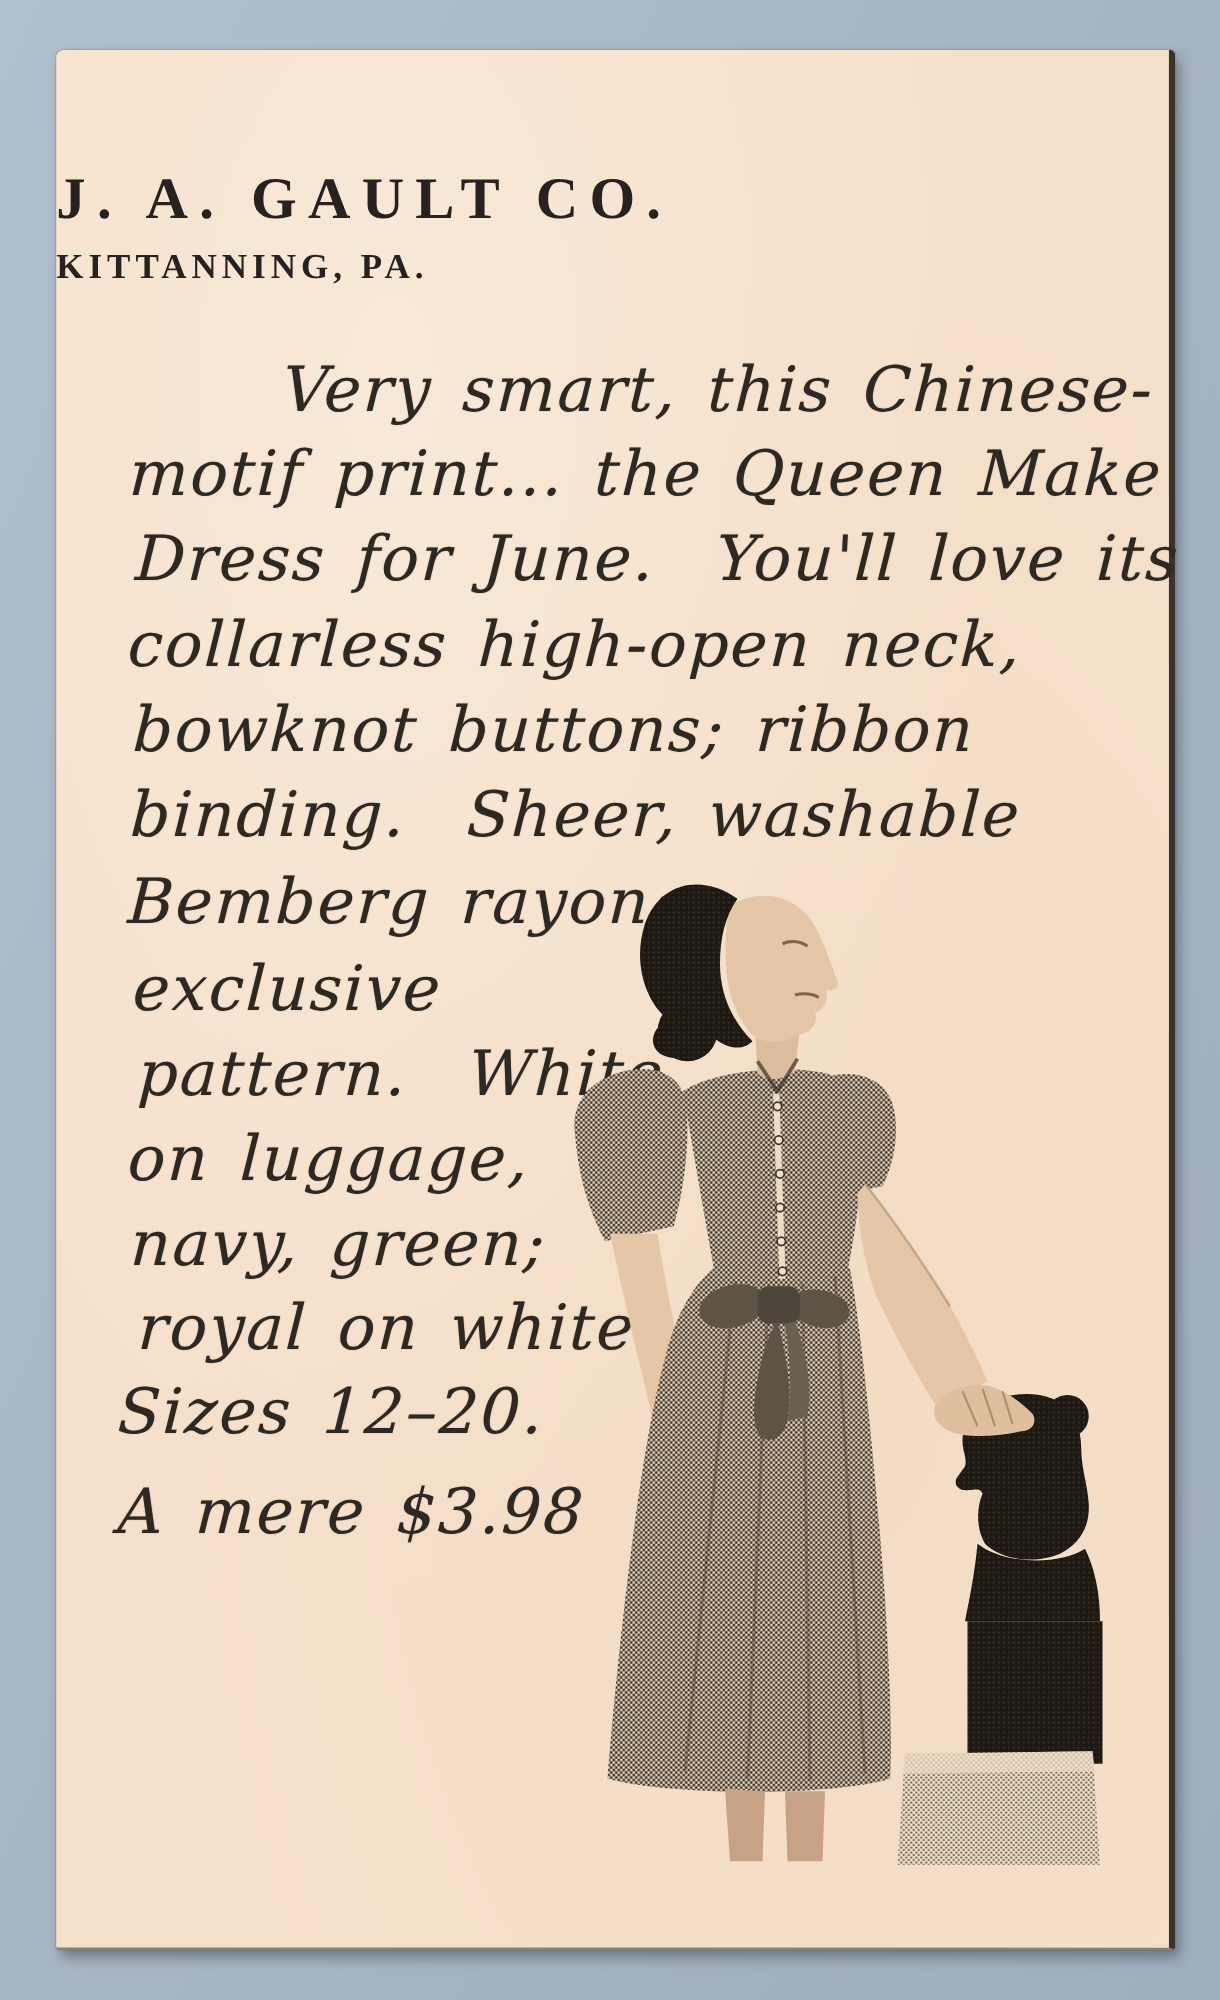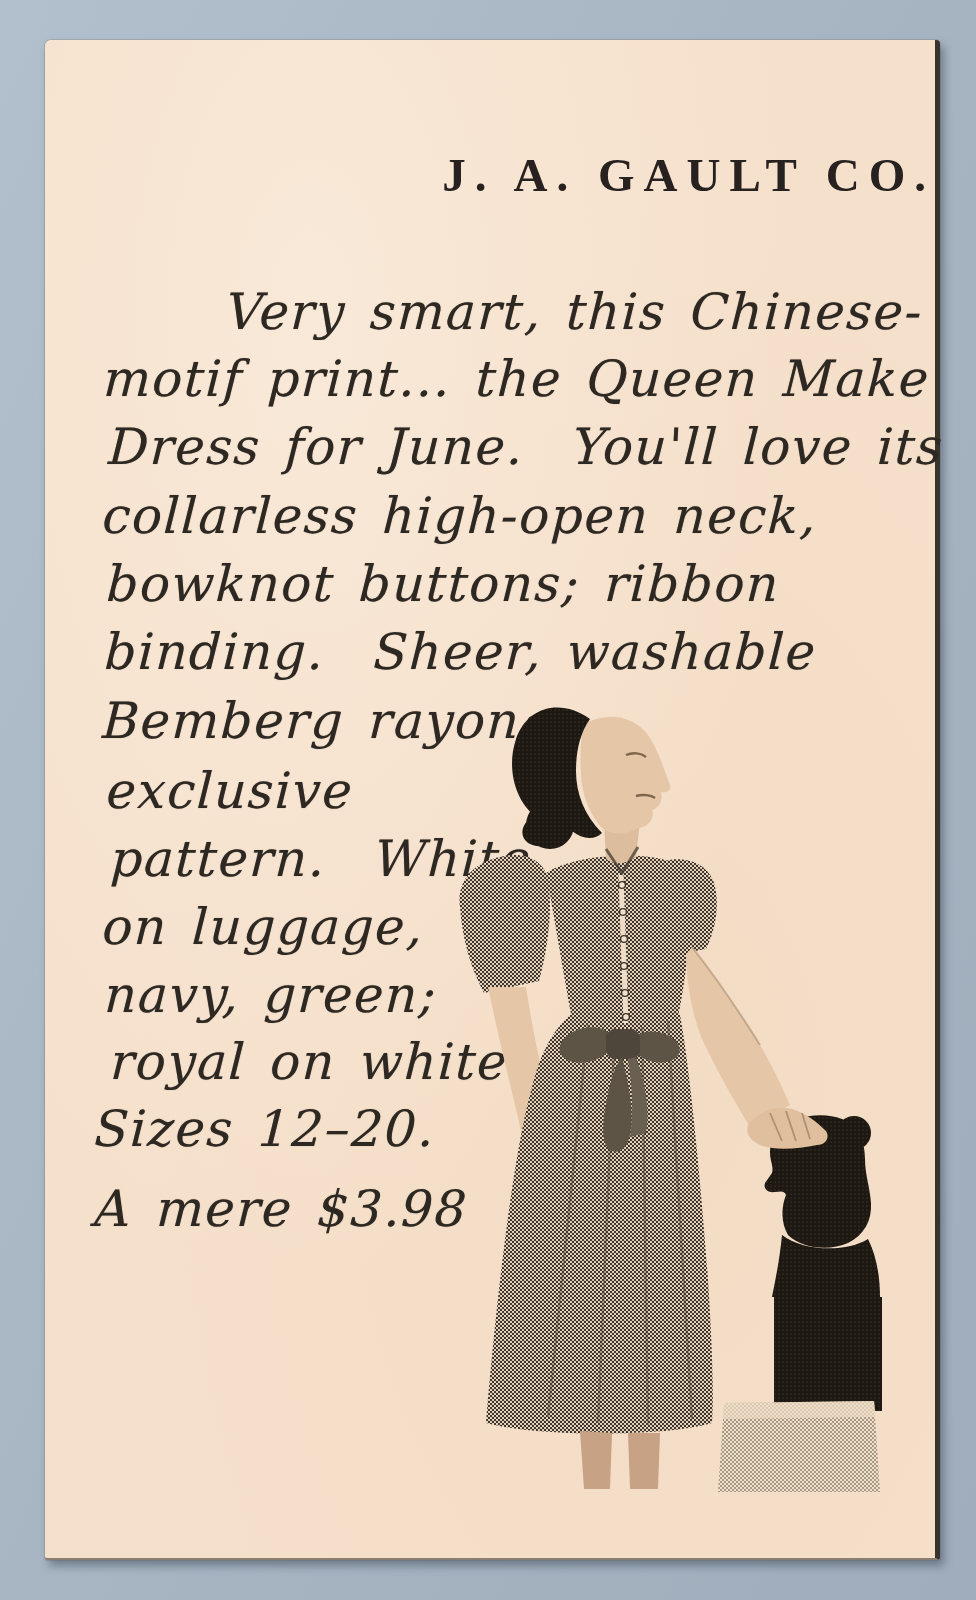--- a/index.html
+++ b/index.html
@@ -20,21 +20,21 @@
       radial-gradient(ellipse at 30% 18%, #f9e9d8 0%, rgba(249,233,216,0) 55%),
       radial-gradient(ellipse at 70% 70%, #f3dcc4 0%, rgba(243,220,196,0) 60%),
       #f5e0cb;
     border-radius:6px 4px 3px 3px;
     border-right:5px solid #39332c;
     border-bottom:2px solid #8a7f70;
     box-shadow:4px 6px 9px rgba(70,82,98,.55), 0 0 0 1px rgba(120,110,95,.25);
   }
   .hdr{
     position:absolute;left:0;top:92px;width:100%;
-    text-align:right;color:#272220;margin-top:16px;
+    text-align:left;color:#272220;
   }
   .hdr .co{
     display:block;
     font-size:47px;font-weight:700;letter-spacing:9px;
     font-family:"Liberation Serif", serif;
   }
   .hdr .loc{
     display:block;margin-top:12px;
     font-size:28px;font-weight:700;letter-spacing:4px;
     font-family:"Liberation Serif", serif;
@@ -57,20 +57,21 @@
   }
 </style>
 </head>
 <body>
 
 <div class="scan">
   <div class="card">
 
     <div class="hdr">
       <span class="co">J. A. GAULT CO.</span>
+      <span class="loc">KITTANNING, PA.</span>
     </div>
 
     <div>
       <span class="hand" style="left:180px;top:243px;">Very smart, this Chinese-</span>
       <span class="hand" style="left:57px;top:310px;">motif print... the Queen Make</span>
       <span class="hand" style="left:62px;top:378px;">Dress for June.  You'll love its</span>
       <span class="hand" style="left:56px;top:447px;">collarless high-open neck,</span>
       <span class="hand" style="left:60px;top:515px;">bowknot buttons; ribbon</span>
       <span class="hand" style="left:58px;top:583px;">binding.  Sheer, washable</span>
       <span class="hand" style="left:56px;top:652px;">Bemberg rayon;</span>

